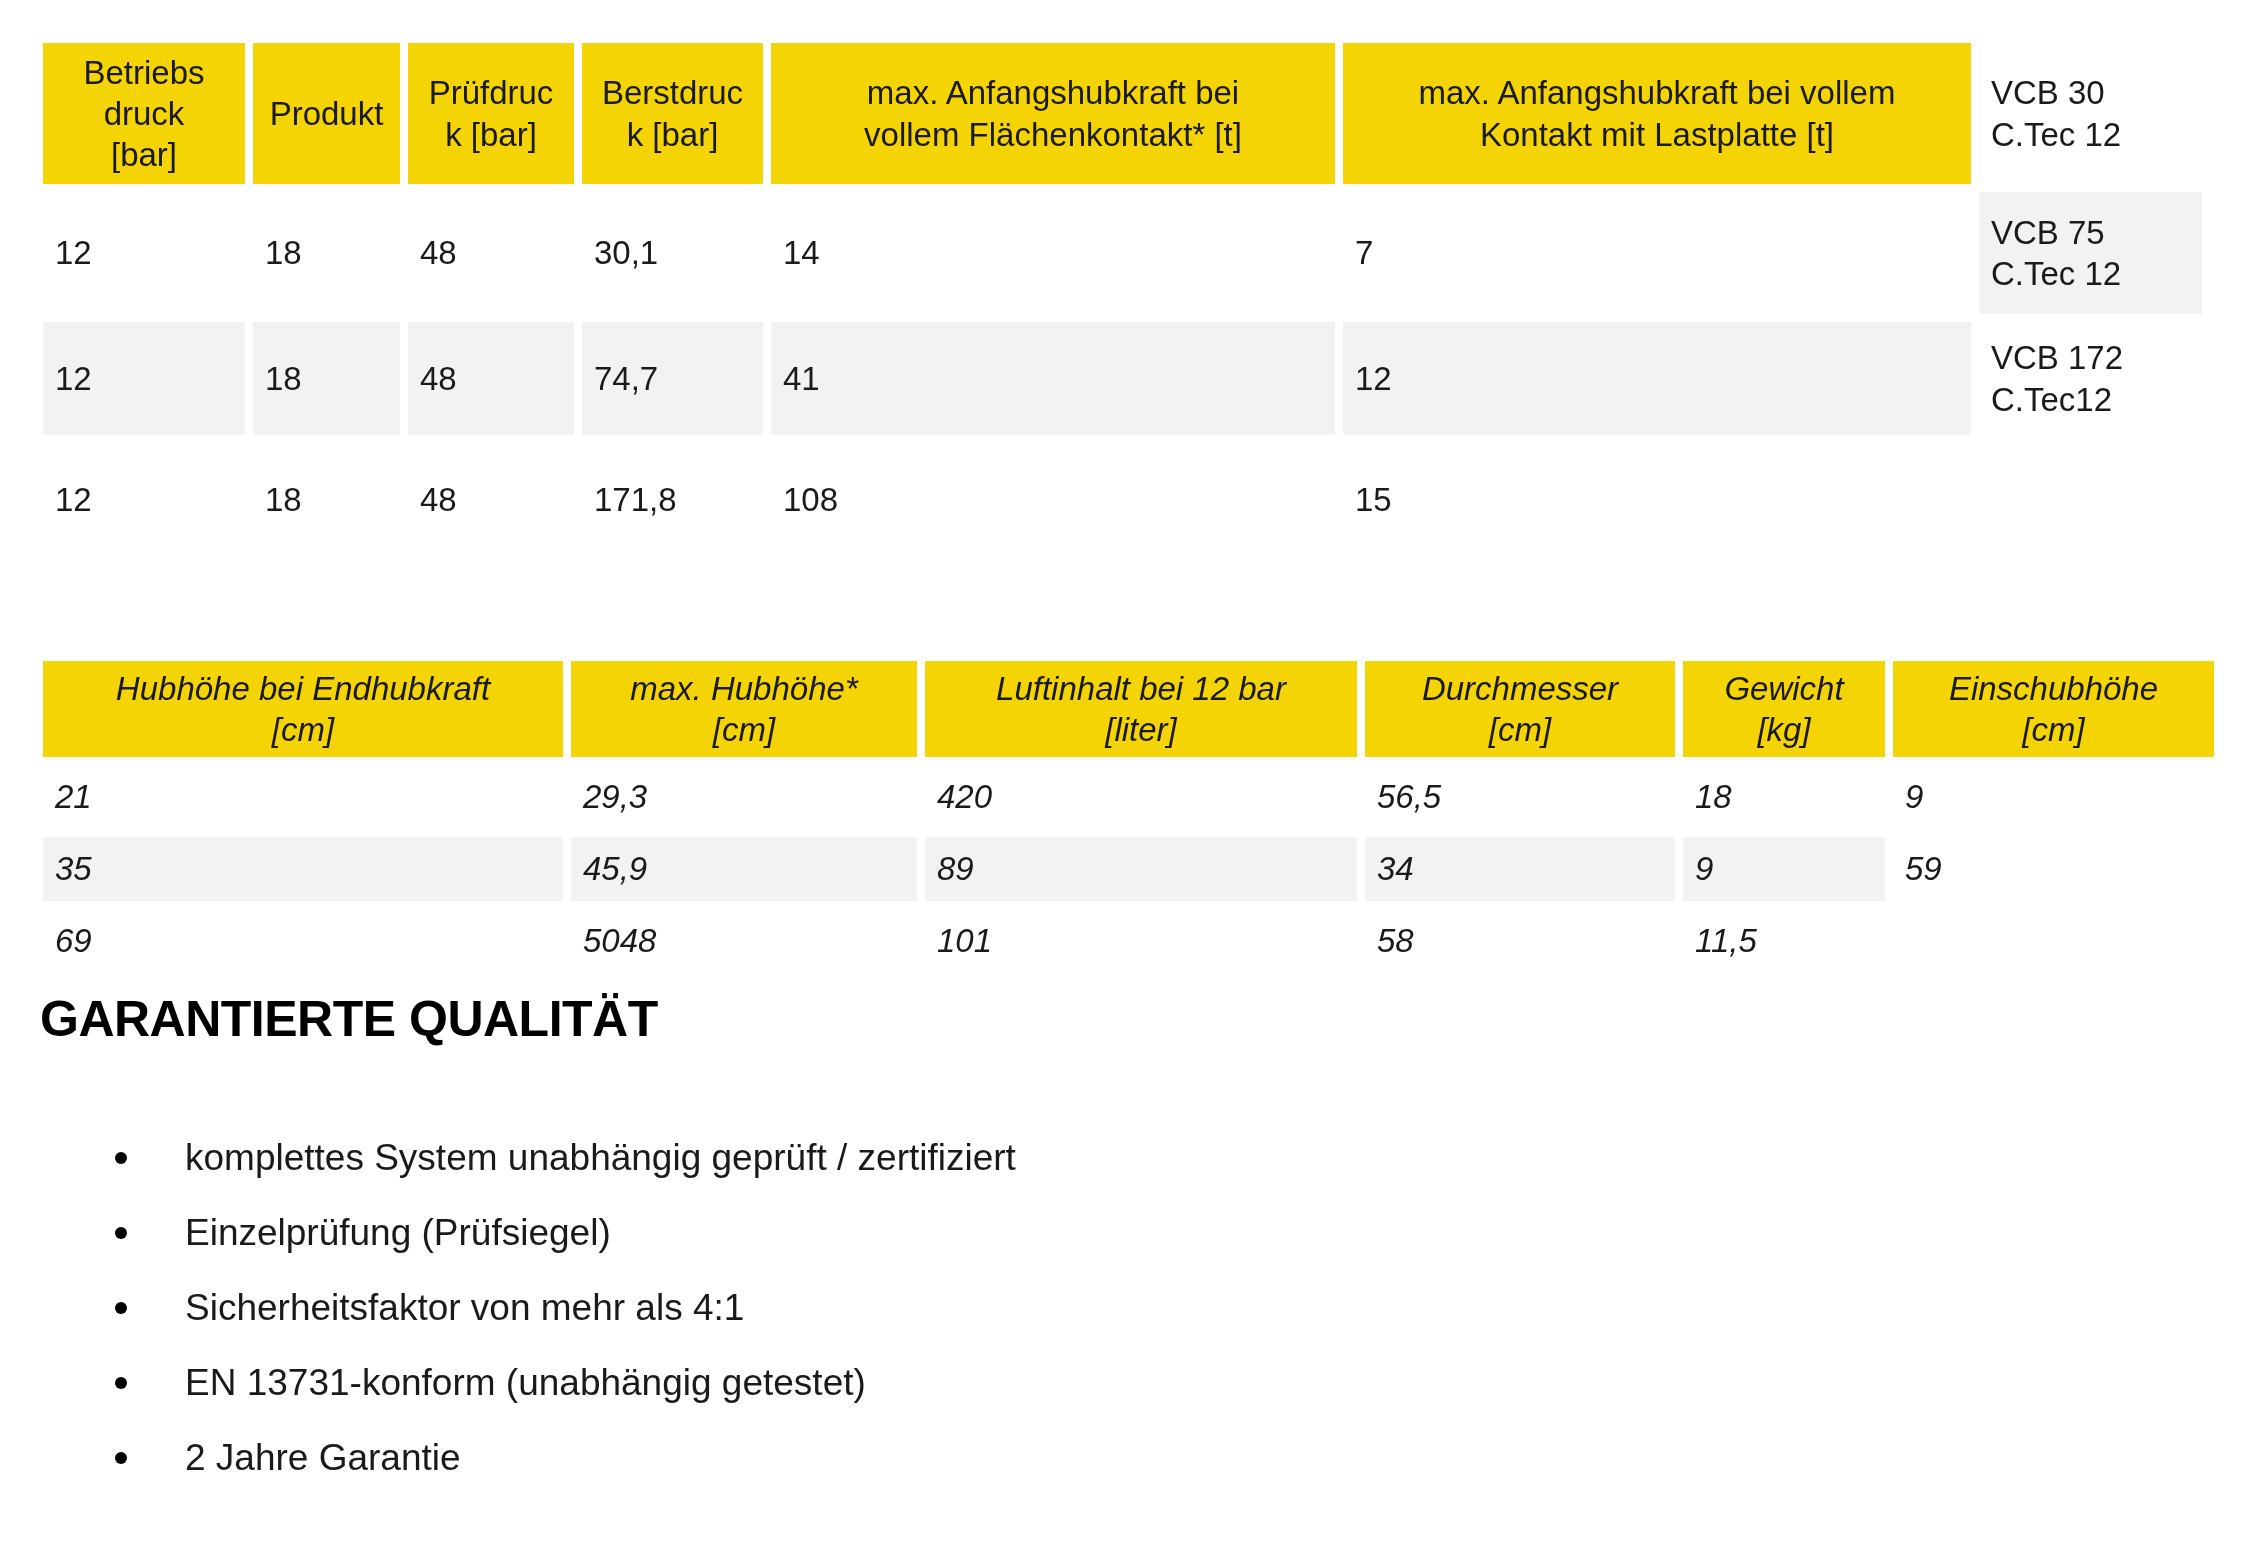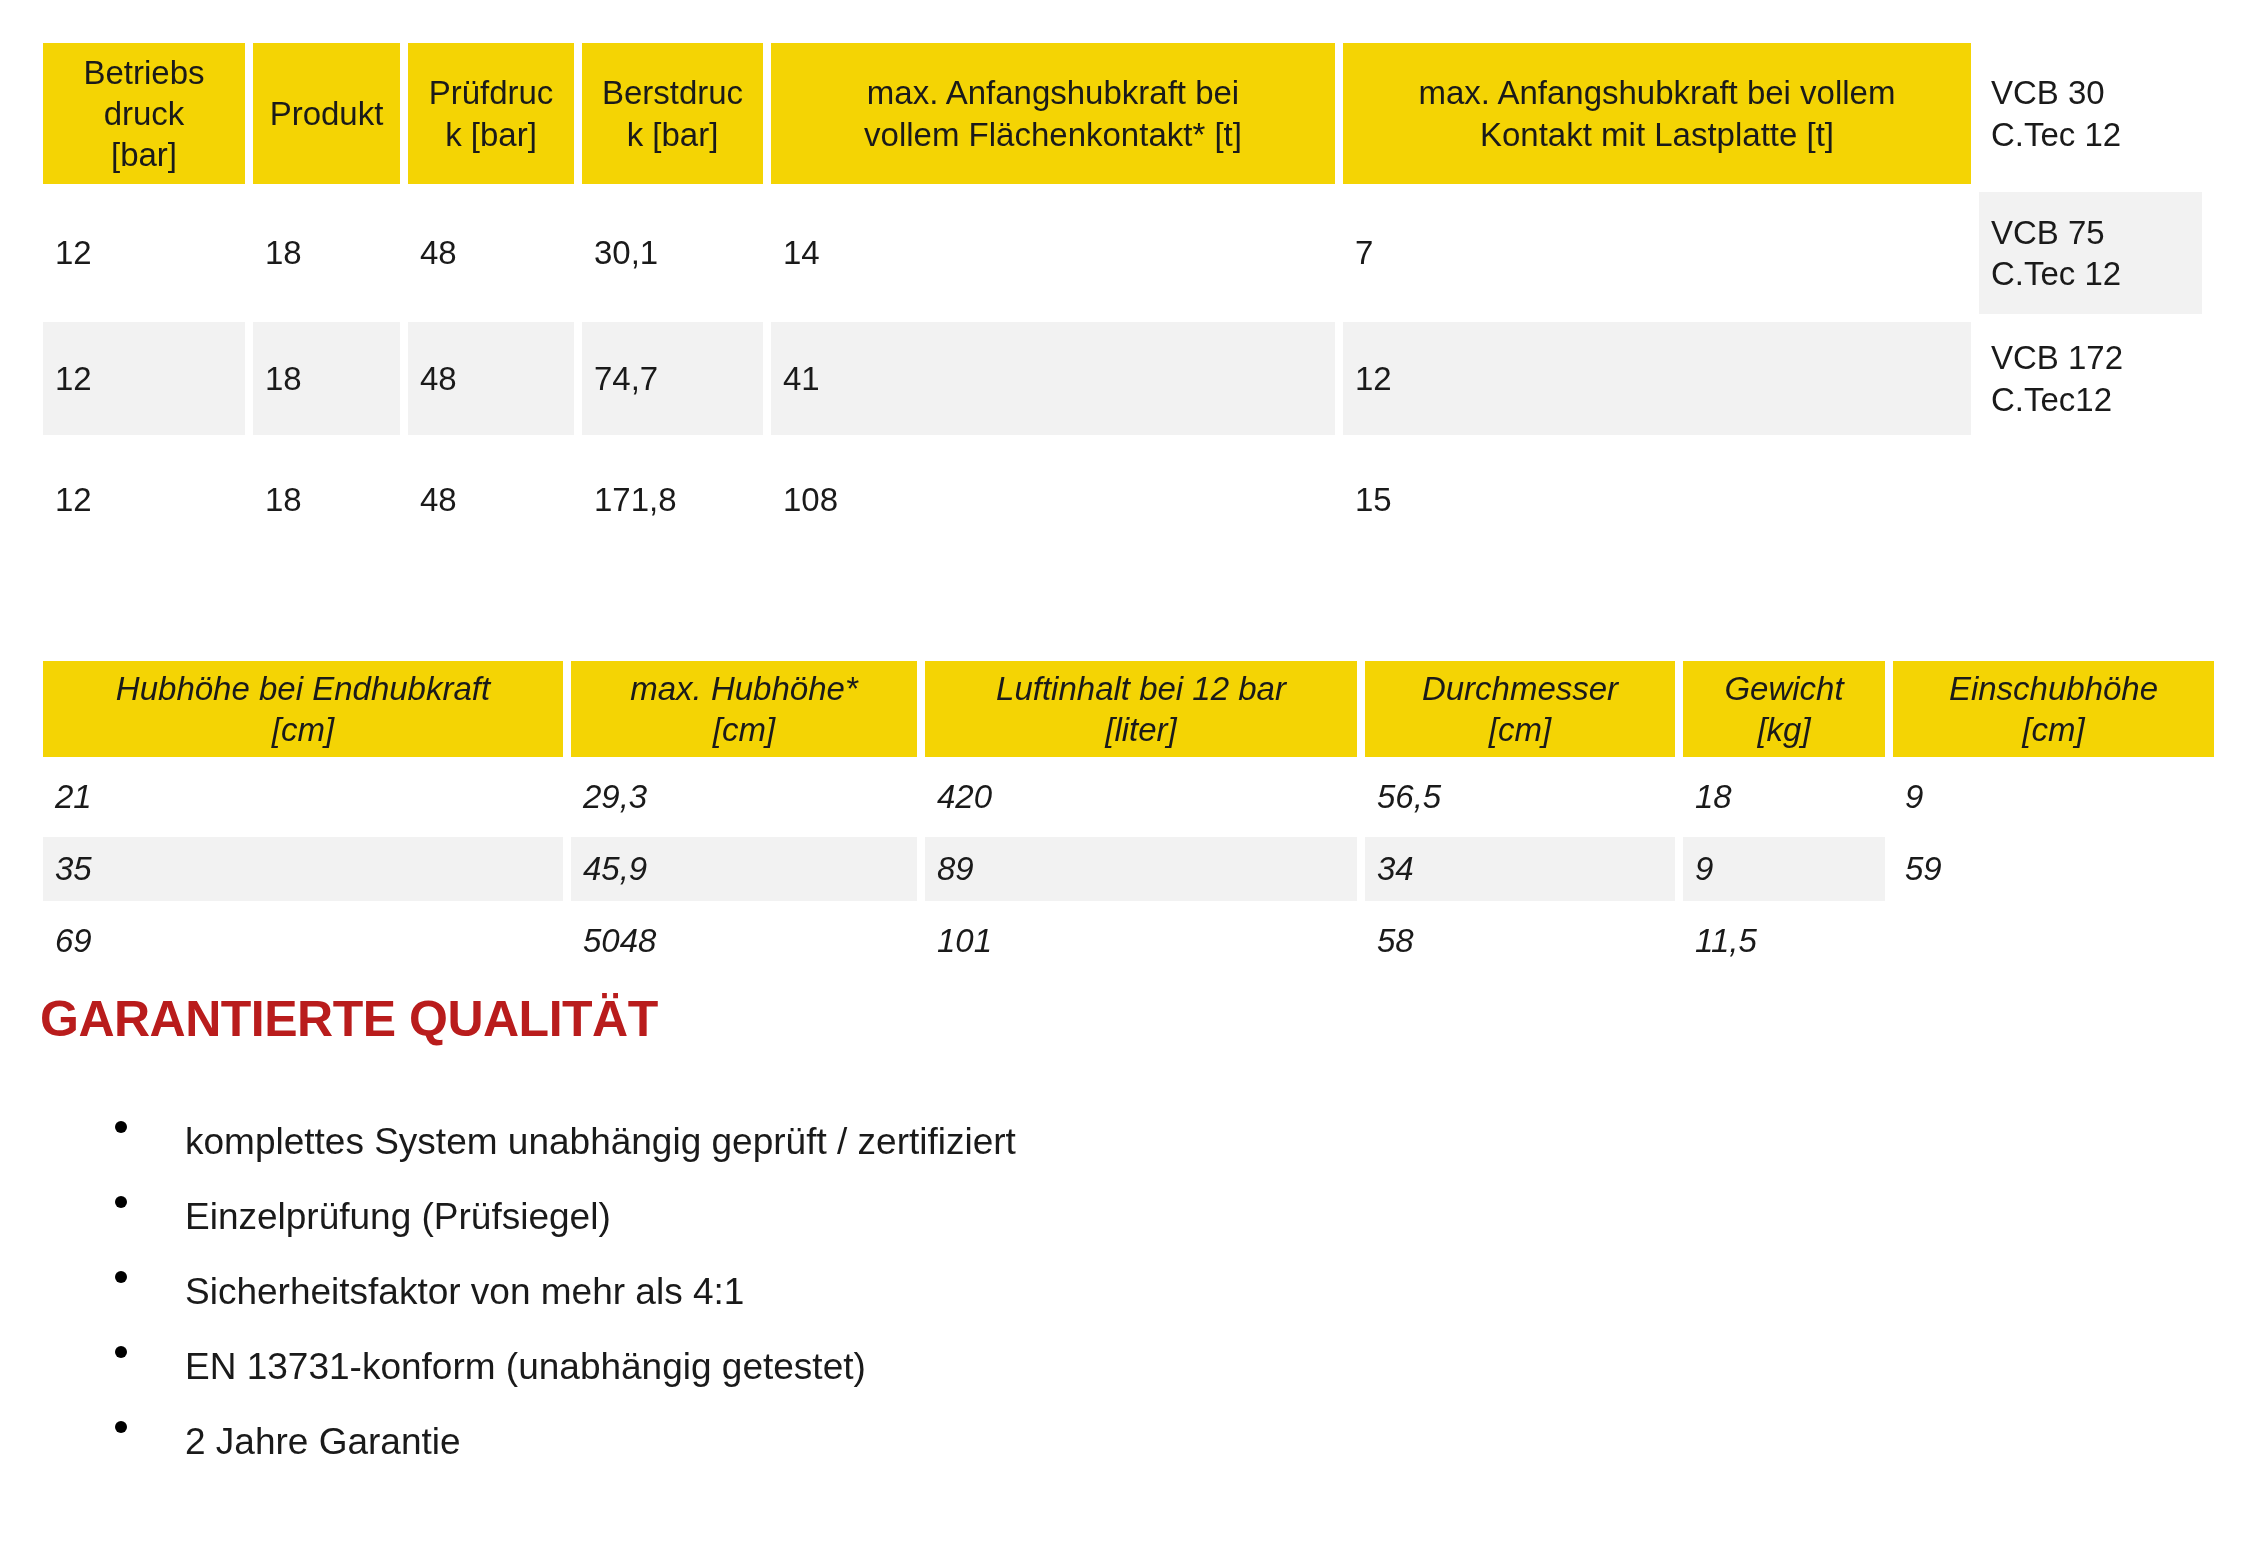--- a/index.html
+++ b/index.html
@@ -28,27 +28,27 @@
   }
   .cell{
     display:flex;align-items:center;
     font-size:33px;line-height:1.25;padding-left:12px;
     white-space:pre-line;background:#ffffff;
   }
   .alt{background:#F2F2F2;}
   .quality-heading{
     margin:18px 0 0 40px;
     font-size:50px;font-weight:bold;letter-spacing:-0.5px;
-    color:#b91c1c;line-height:1.15;
+    color:#000000;line-height:1.15;
   }
   .quality-list{
     list-style:none;margin:72px 0 0 115px;padding:0;
   }
   .quality-list li{
-    display:flex;height:75px;
+    display:flex;align-items:center;height:75px;
     font-size:37px;color:#1a1a1a;
   }
   .dot{
     width:12px;height:12px;border-radius:50%;
     background:#000000;margin-right:58px;flex:0 0 auto;
   }
 </style>
 </head>
 <body>
 

